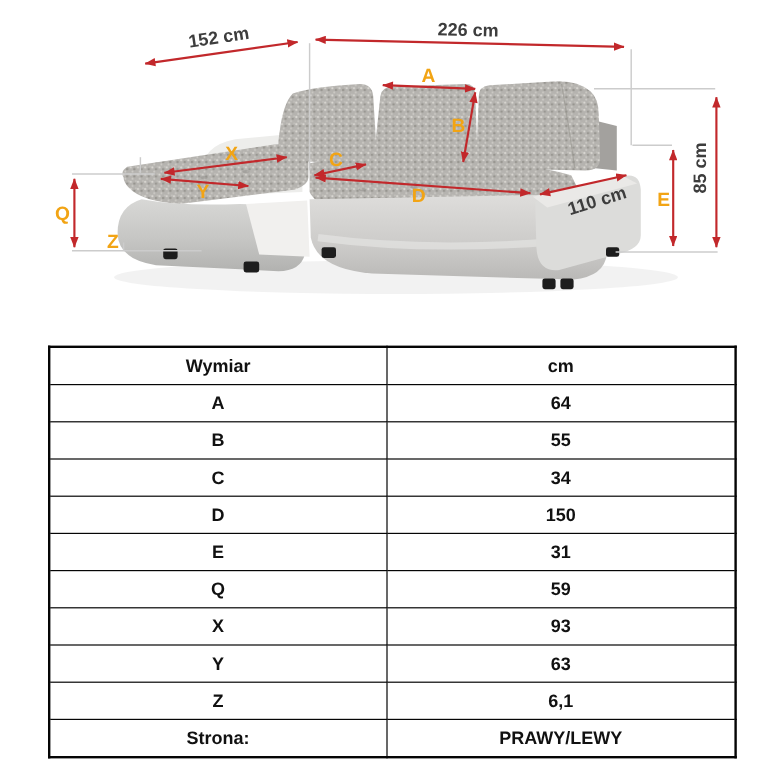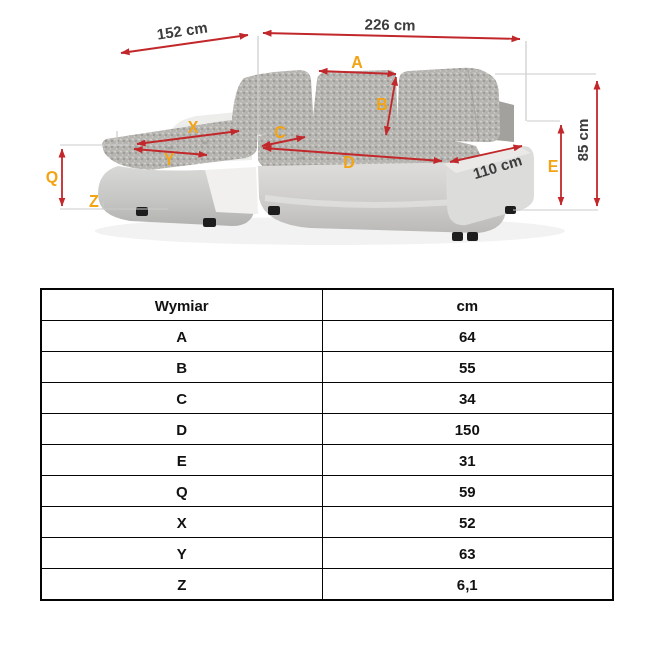--- a/index.html
+++ b/index.html
@@ -167,25 +167,29 @@
       <tr>
         <td>E</td>
         <td>31</td>
       </tr>
       <tr>
         <td>Q</td>
         <td>59</td>
       </tr>
       <tr>
         <td>X</td>
-        <td>52</td>
+        <td>93</td>
       </tr>
       <tr>
         <td>Y</td>
         <td>63</td>
       </tr>
       <tr>
         <td>Z</td>
         <td>6,1</td>
       </tr>
+      <tr>
+        <td>Strona:</td>
+        <td>PRAWY/LEWY</td>
+      </tr>
     </tbody>
   </table>
 </div>
 
 </body></html>

